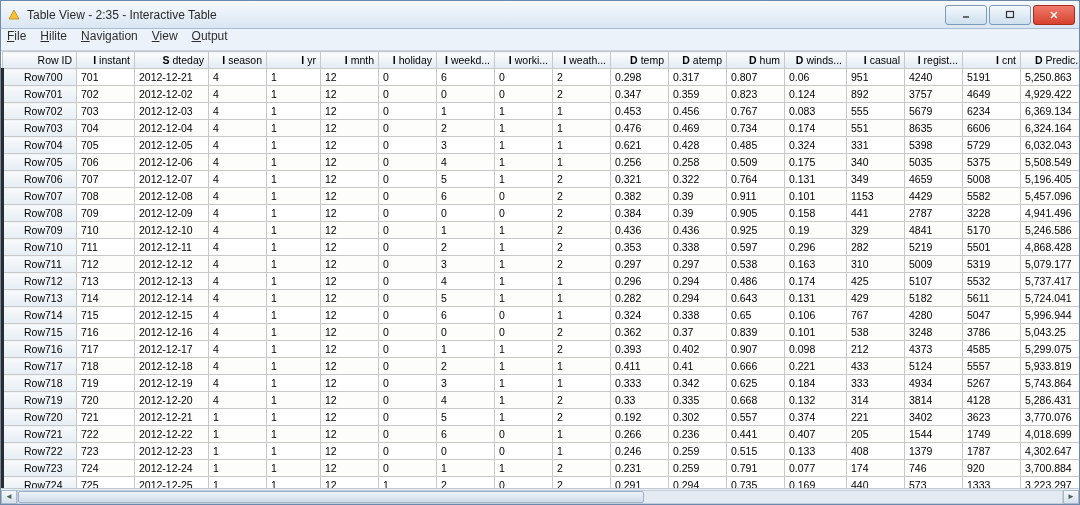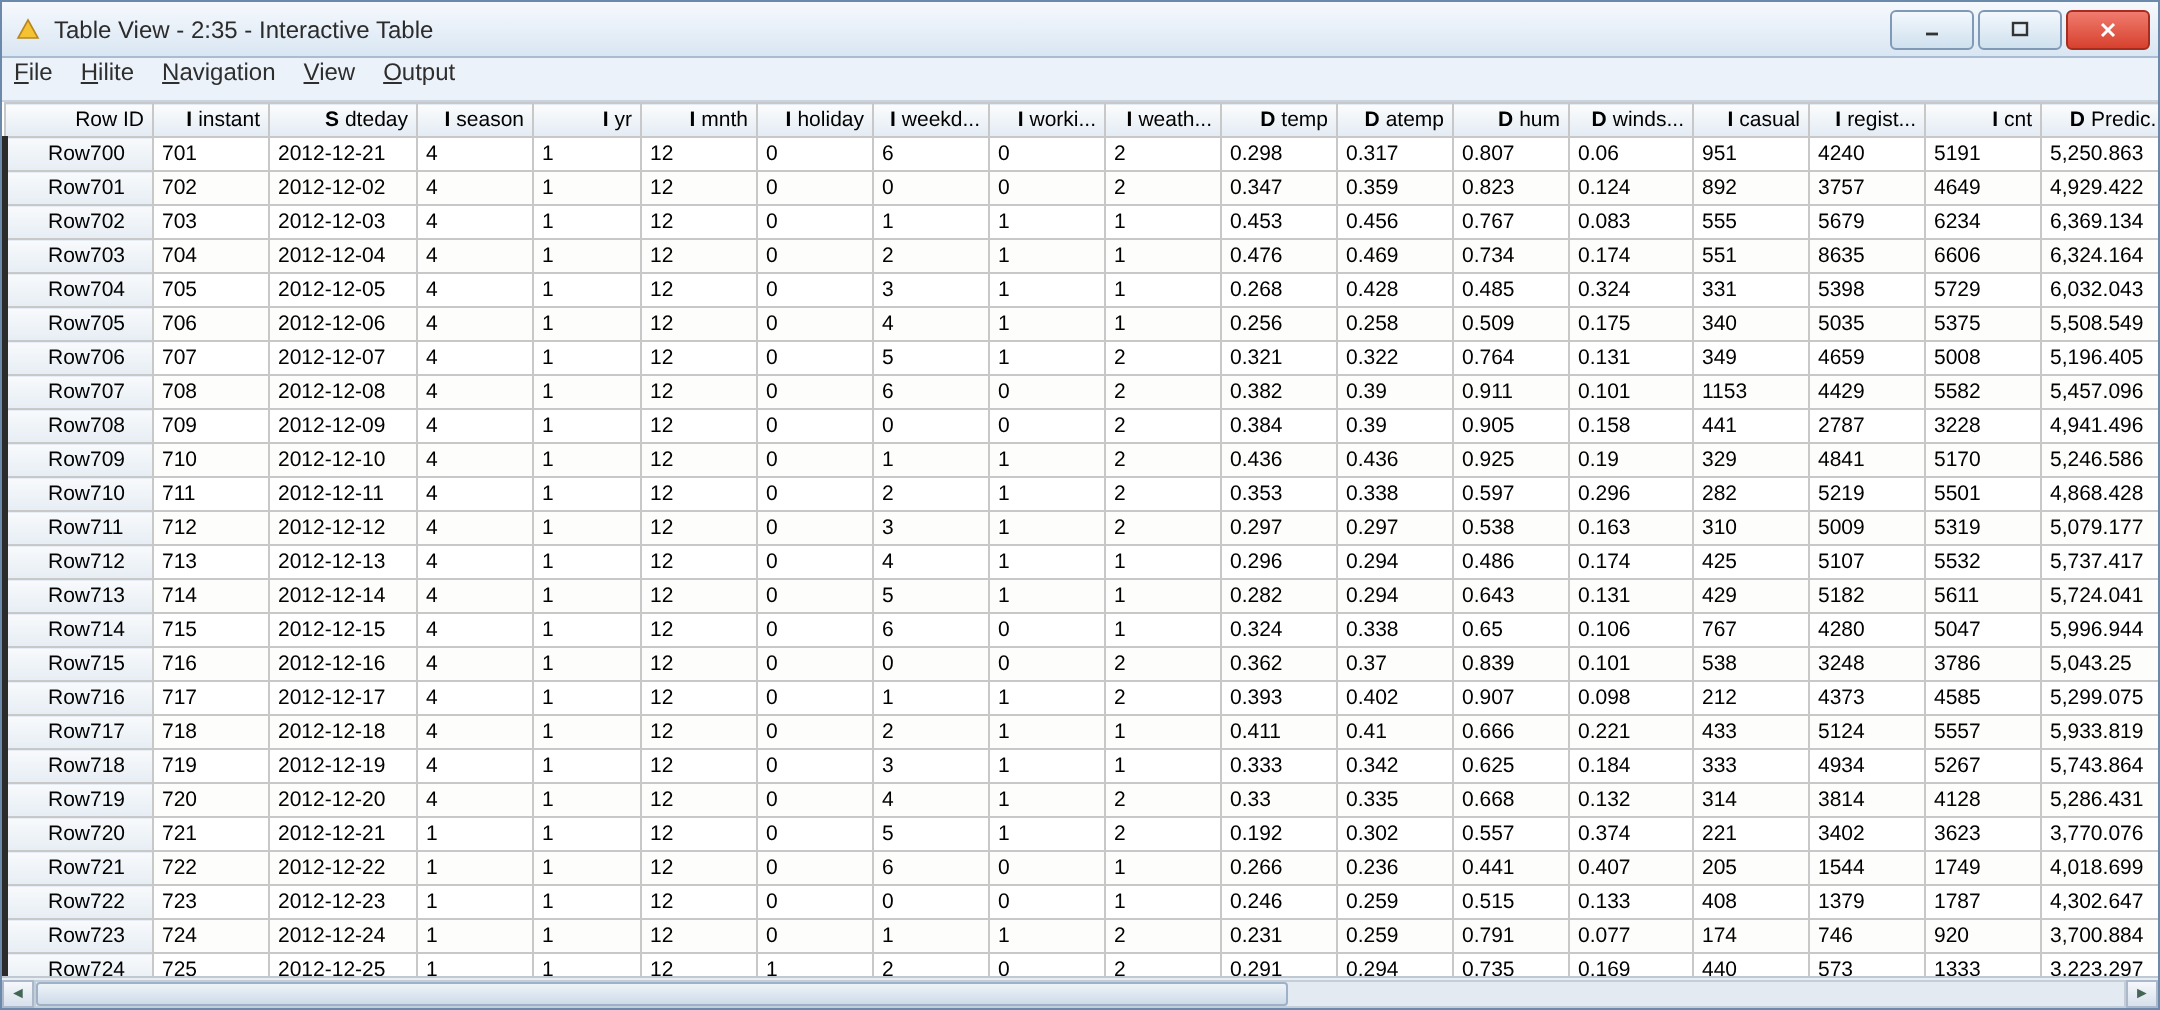--- a/index.html
+++ b/index.html
@@ -194,21 +194,21 @@
             <td>Row704</td>
             <td>705</td>
             <td>2012-12-05</td>
             <td>4</td>
             <td>1</td>
             <td>12</td>
             <td>0</td>
             <td>3</td>
             <td>1</td>
             <td>1</td>
-            <td>0.268</td>
+            <td>0.621</td>
             <td>0.428</td>
             <td>0.485</td>
             <td>0.324</td>
             <td>331</td>
             <td>5398</td>
             <td>5729</td>
             <td>6,032.043</td>
           </tr>
           <tr>
             <td>Row705</td>

